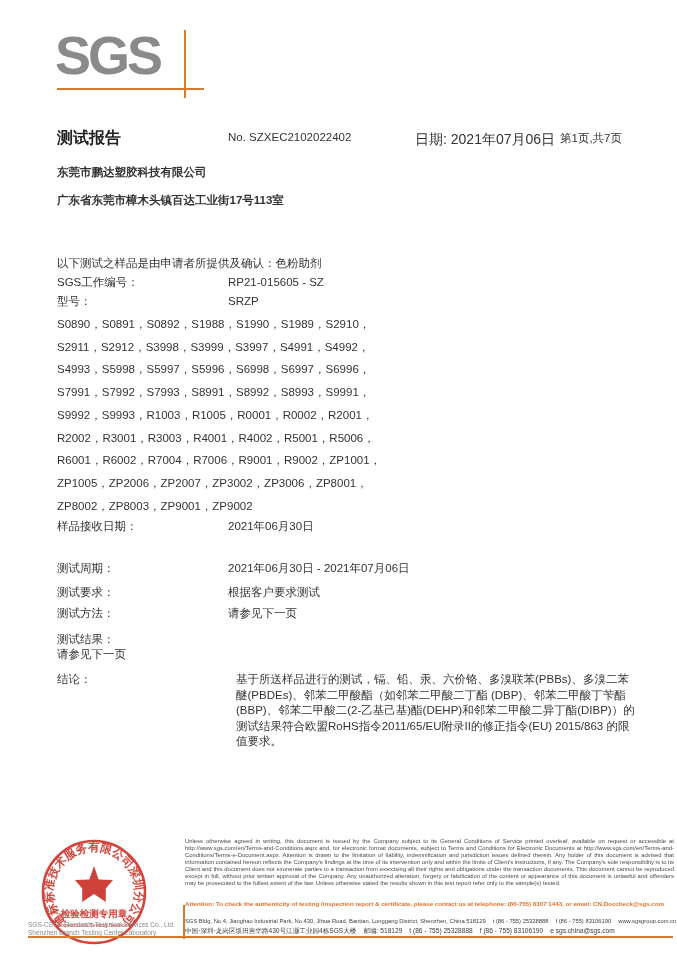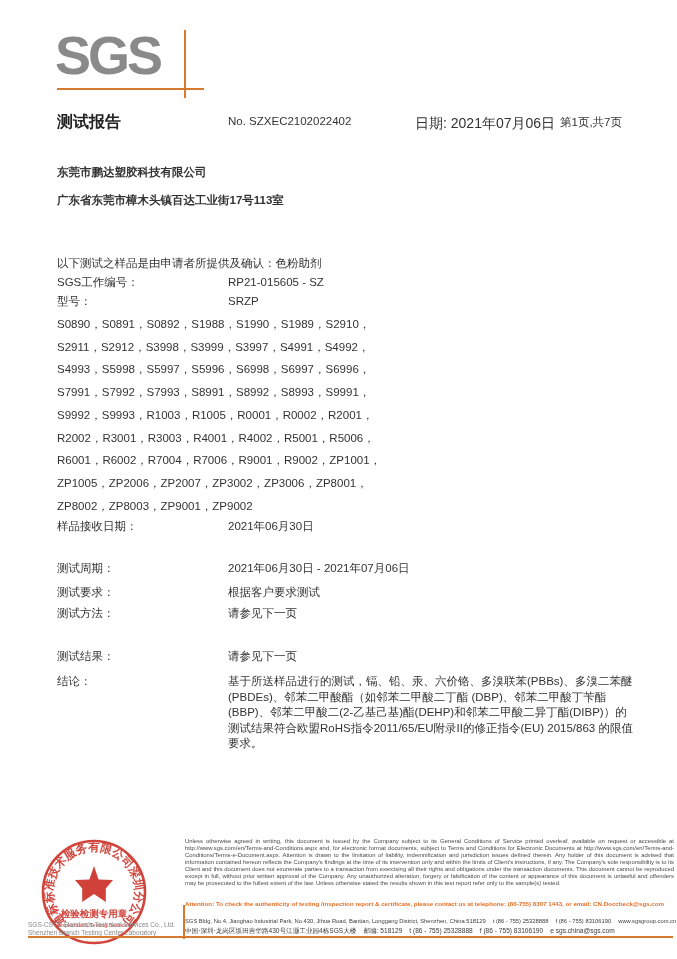--- a/index.html
+++ b/index.html
@@ -12,42 +12,42 @@
   }
   
   .logo-text {
     position:absolute; left:55px; top:28px;
     font-size:54px; font-weight:bold; color:#8a8a8a;
     letter-spacing:-3px; line-height:1;
   }
   .logo-hline { position:absolute; left:57px; top:88px; width:147px; height:2px; background:#d57a2e; }
   .logo-vline { position:absolute; left:184px; top:30px; width:2px; height:68px; background:#d57a2e; }
   
-  .header-row { position:absolute; left:57px; top:112px; width:580px; height:22px; }
+  .header-row { position:absolute; left:57px; top:128px; width:580px; height:22px; }
   .doc-title { position:absolute; left:0; top:0; font-size:16px; font-weight:bold; color:#222; }
   .report-no { position:absolute; left:171px; top:3px; font-size:11.5px; }
   .report-date { position:absolute; left:358px; top:3px; font-size:14px; }
   .report-page { position:absolute; left:503px; top:3px; font-size:11.5px; }
   
   .applicant { position:absolute; left:57px; top:165px; width:580px; font-size:11.5px;font-weight:bold; }
   .applicant div { margin-bottom:13px; }
   
   .main-info { position:absolute; left:57px; top:256px; width:580px; font-size:11.5px; line-height:15px; }
   .row { display:flex; align-items:flex-start; }
   .row .lbl { width:171px; flex:none; }
   .row .val { flex:1; }
   .r-workno { margin-top:4px; }
   .r-model { margin-top:4px; }
   .r-ref { margin-top:4px; line-height:22.7px; }
   .r-received { margin-top:2px; }
   .r-period { margin-top:27px; }
   .r-require { margin-top:9px; }
   .r-method { margin-top:6px; }
-  .r-result { margin-top:28px; }
-  .r-conclusion { margin-top:10px; line-height:15.5px; }
+  .r-result { margin-top:11px;flex-direction:column; }
+  .r-conclusion { margin-top:10px; line-height:15.5px;gap:8px; }
   .r-conclusion .lbl { line-height:15.5px; }
   
   .stamp-svg { position:absolute; left:38px; top:836px; width:112px; height:112px; }
   .footer-company {
     position:absolute; left:28px; top:921px; width:160px;
     font-size:6.5px; line-height:8px; color:#8a8a8a;
   }
   .legal {
     position:absolute; left:185px; top:838px; width:489px;
     font-size:5.9px; line-height:7px; text-align:justify; color:#4a4a4a;

